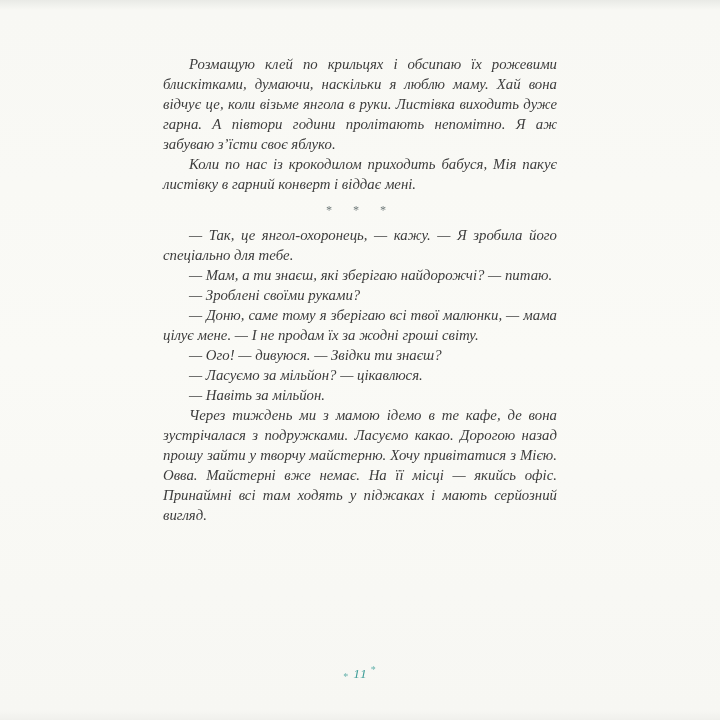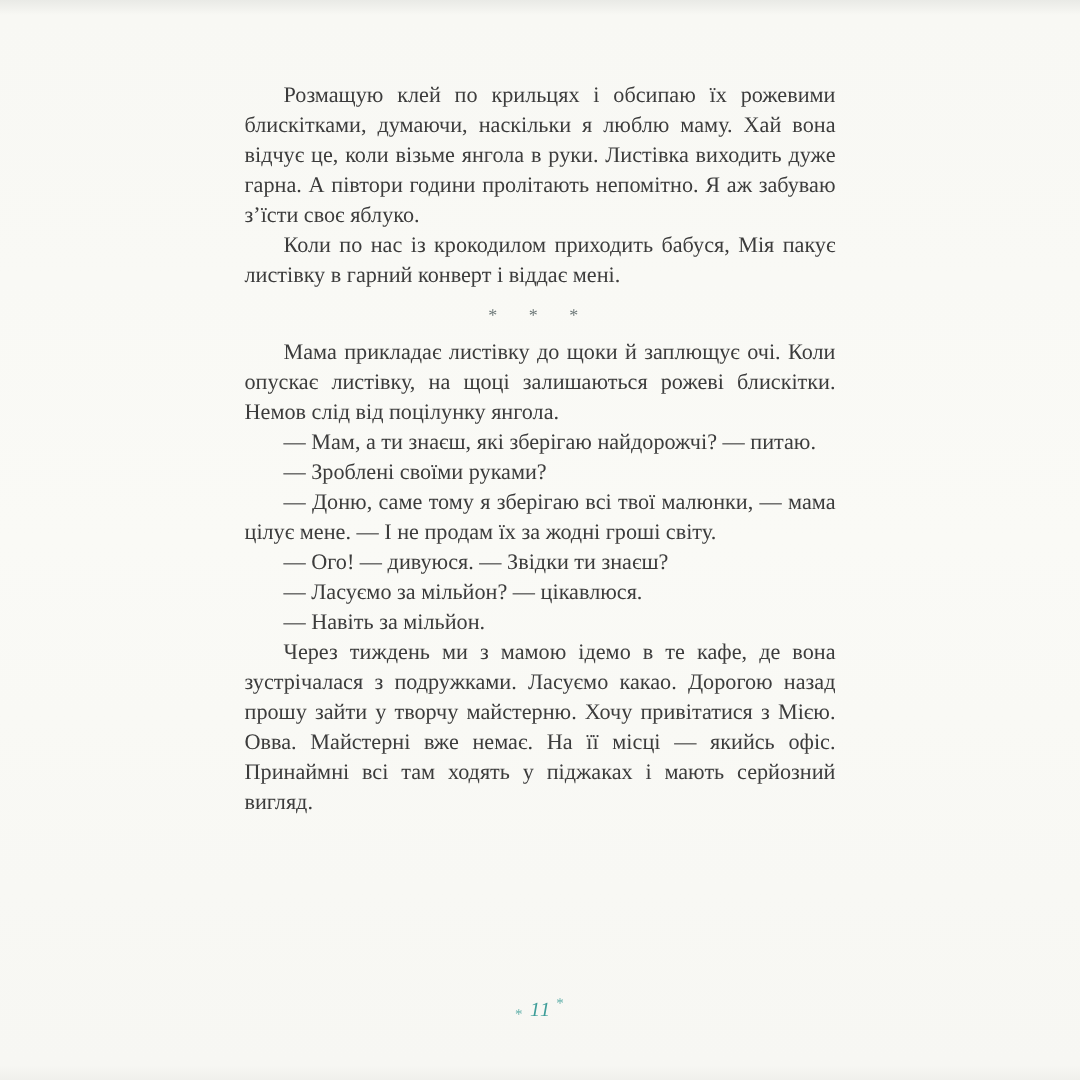--- a/index.html
+++ b/index.html
@@ -21,20 +21,21 @@
   }
   .text-block {
     position: absolute;
     left: 163px;
     top: 54px;
     width: 394px;
     color: #3c3c3c;
     font-size: 14.8px;
     line-height: 20px;
     text-align: justify;
+    font-style: italic;
   }
   .text-block p {
     margin: 0;
     padding: 0;
     text-indent: 26px;
   }
   .separator {
     text-align: center;
     text-indent: 0;
     margin: 9px 0 8px 0;
@@ -75,21 +76,21 @@
 <body>
 
 <div class="page">
 
   <div class="text-block">
     <p>Розмащую клей по крильцях і обсипаю їх рожевими блискітками, думаючи, наскільки я люблю маму. Хай вона відчує це, коли візьме янгола в руки. Листівка виходить дуже гарна. А півтори години пролітають непомітно. Я аж забуваю з’їсти своє яблуко.</p>
     <p>Коли по нас із крокодилом приходить бабуся, Мія пакує листівку в гарний конверт і віддає мені.</p>
 
     <div class="separator">* * *</div>
 
-    <p>Мама прикладає листівку до щоки й заплющує очі. Коли опускає листівку, на щоці залишаються рожеві блискітки. Немов слід від поцілунку янгола.</p>
+    <p>— Так, це янгол-охоронець, — кажу. — Я зробила його спеціально для тебе.</p>
     <p>— Мам, а ти знаєш, які зберігаю найдорожчі? — питаю.</p>
     <p>— Зроблені своїми руками?</p>
     <p>— Доню, саме тому я зберігаю всі твої малюнки, — мама цілує мене. — І не продам їх за жодні гроші світу.</p>
     <p>— Ого! — дивуюся. — Звідки ти знаєш?</p>
     <p>— Ласуємо за мільйон? — цікавлюся.</p>
     <p>— Навіть за мільйон.</p>
     <p>Через тиждень ми з мамою ідемо в те кафе, де вона зустрічалася з подружками. Ласуємо какао. Дорогою назад прошу зайти у творчу майстерню. Хочу привітатися з Мією. Овва. Майстерні вже немає. На її місці — якийсь офіс. Принаймні всі там ходять у піджаках і мають серйозний вигляд.</p>
   </div>
 
   <div class="footer">

